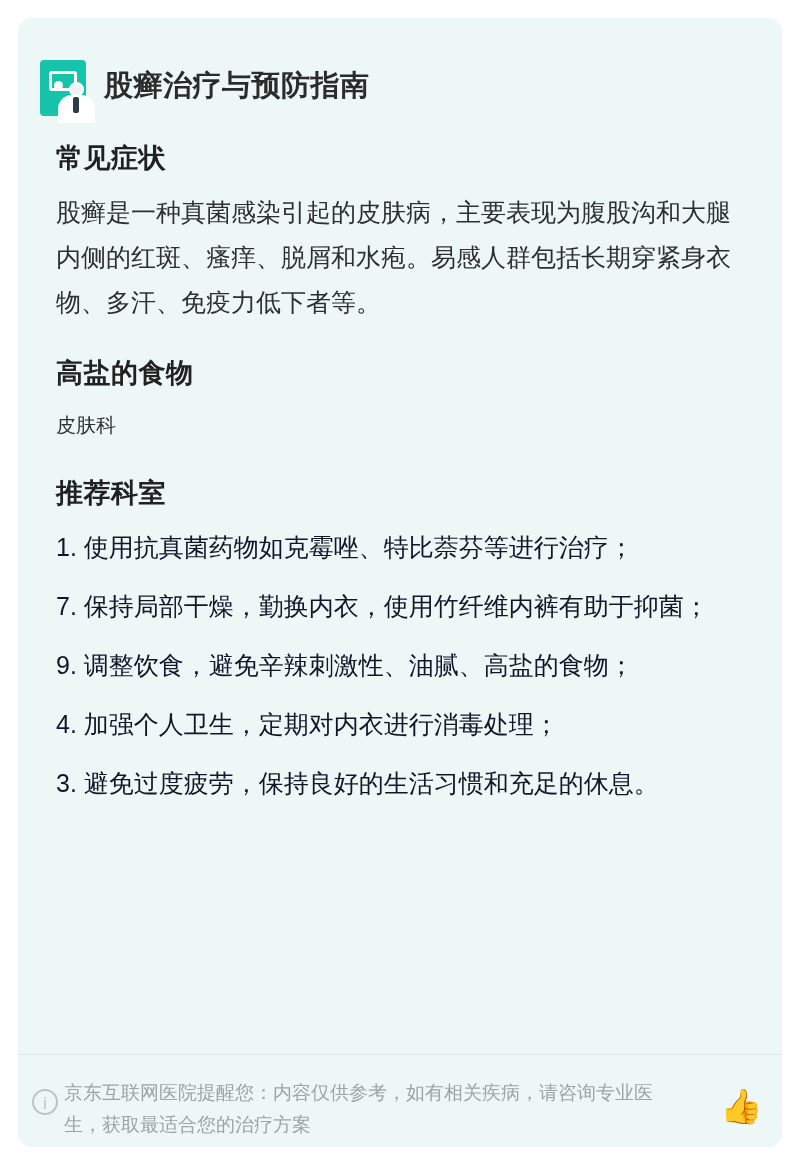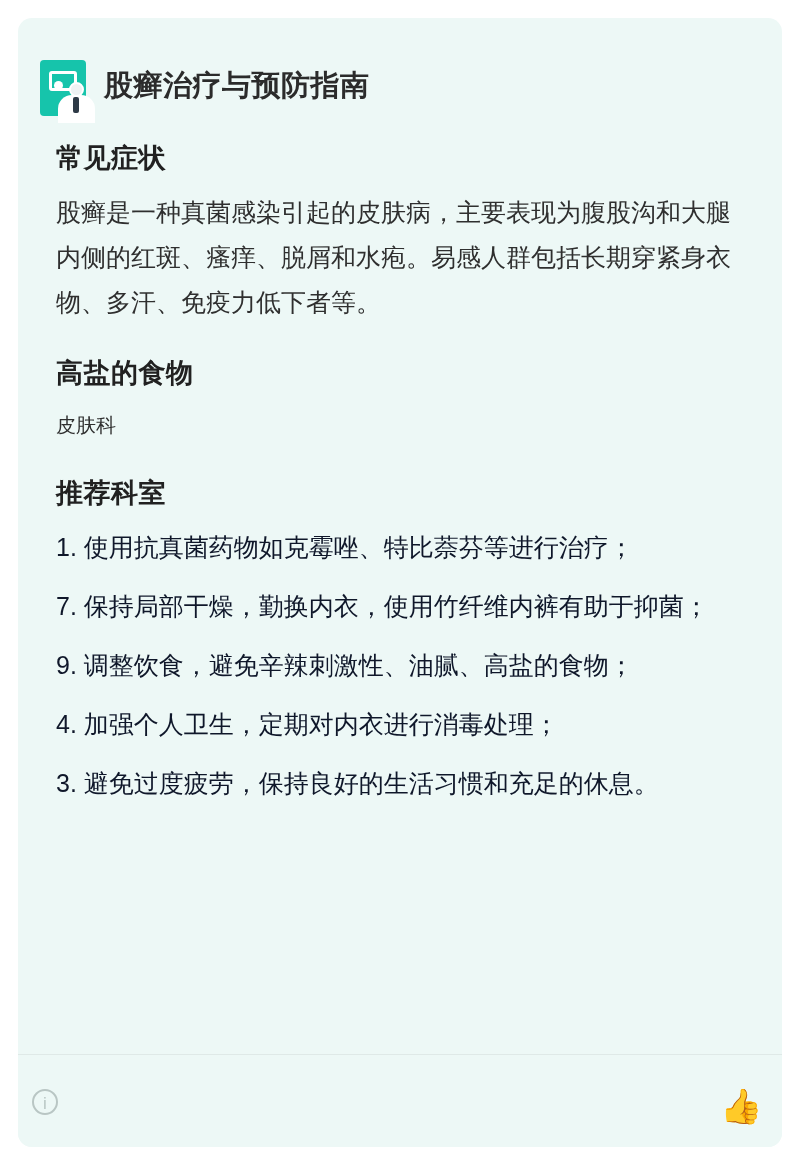--- a/index.html
+++ b/index.html
@@ -230,16 +230,17 @@
         <li>9. 调整饮食，避免辛辣刺激性、油腻、高盐的食物；</li>
         <li>4. 加强个人卫生，定期对内衣进行消毒处理；</li>
         <li>3. 避免过度疲劳，保持良好的生活习惯和充足的休息。</li>
       </ol>
     </div>
 
   </div>
 
   <div class="footer">
     <div class="footer-icon">i</div>
+    <div class="footer-text">京东互联网医院提醒您：内容仅供参考，如有相关疾病，请咨询专业医生，获取最适合您的治疗方案</div>
     <div class="thumb">👍</div>
   </div>
 
 </div>
 
 </body></html>

